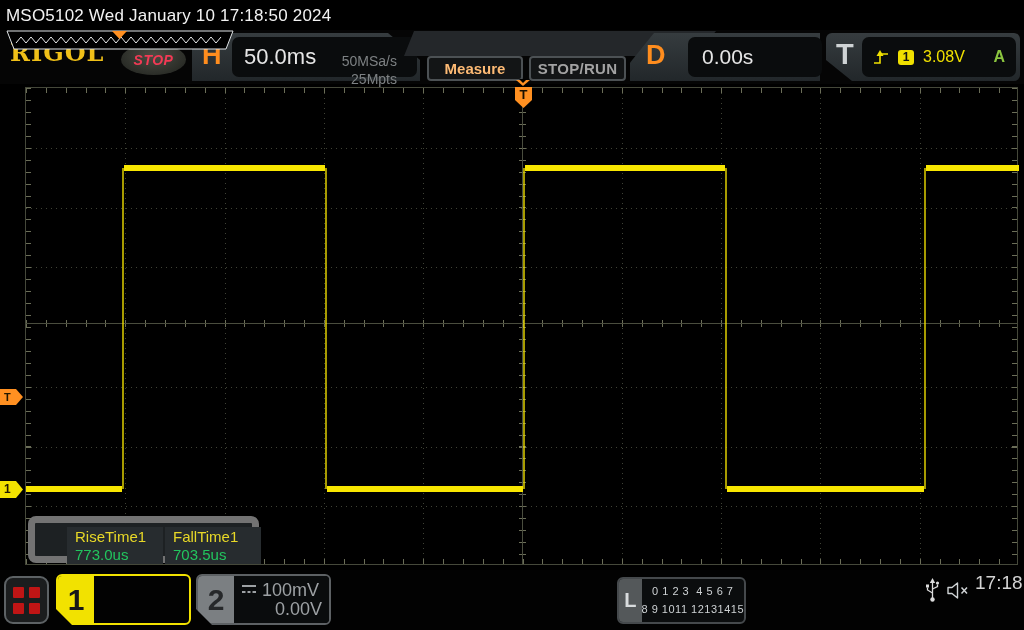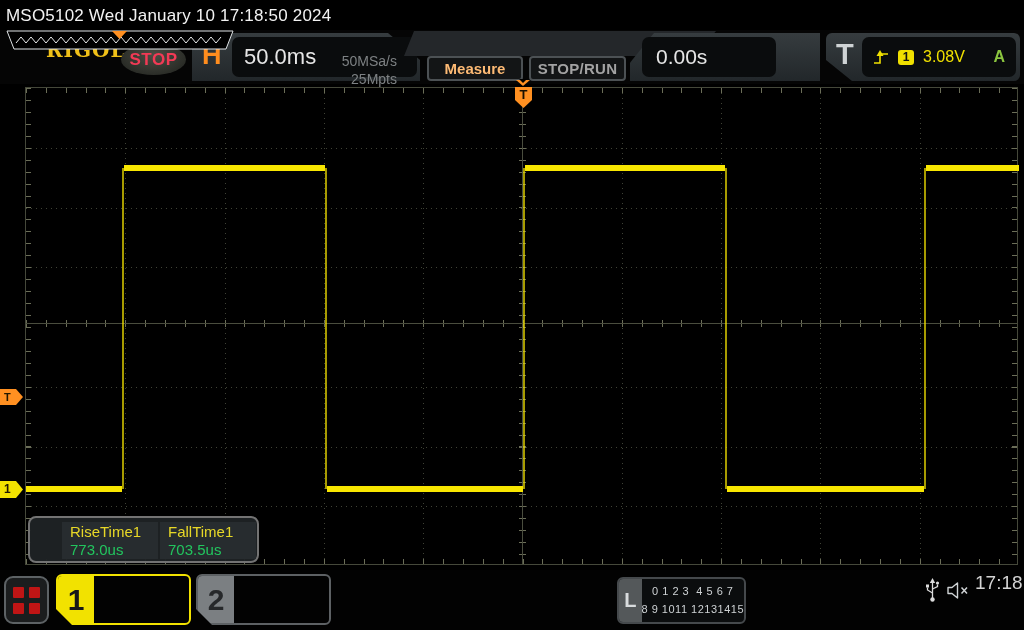--- a/index.html
+++ b/index.html
@@ -8,25 +8,25 @@
   .abs { position:absolute; }
   #stage { position:relative; width:1024px; height:630px; background:#000; }
 
   
   #titlebar { left:0; top:0; width:1024px; height:30px; color:#f2f2f2;
     font-size:17px; padding:6px 0 0 6px; letter-spacing:.2px; }
 
   
   #header { left:0; top:30px; width:1024px; height:54px; background:#050505; }
   #logo { left:10px; top:8px; font-family:"DejaVu Serif", serif; font-weight:bold;
-    font-size:20px; color:#f0c018; letter-spacing:1px;margin-left:36px; }
+    font-size:24px; color:#f0c018; letter-spacing:1px; }
   #stop-badge { left:121px; top:14px; width:65px; height:31px; border-radius:50%;
     background:radial-gradient(ellipse at 50% 35%, #4b4d44, #292b26 75%);
     display:flex; align-items:center; justify-content:center;
-    color:#f23a55; font-weight:bold; font-size:17px; letter-spacing:.5px; }
+    color:#f23a55; font-weight:bold; font-size:14px; letter-spacing:.5px;font-style:italic; }
 
   .panel { background:linear-gradient(#363c3f,#22272a); }
   .inset { position:absolute; background:#0a0c0d; border-radius:7px;
     display:flex; align-items:center; }
 
   #h-panel { left:192px; top:3px; width:228px; height:48px;
     clip-path:polygon(14px 0, 196px 0, 228px 27px, 228px 100%, 0 100%, 0 14px); }
   #h-label { left:202px; top:10px; font-size:27px; font-weight:bold; color:#ff8d1e; }
   #h-inset { left:232px; top:7px; width:185px; height:40px; }
   #h-timebase { color:#e6e6e6; font-size:22px; padding-left:12px; }
@@ -39,21 +39,21 @@
 
   .hbtn { position:absolute; top:26px; height:25px; background:#131516;
     border:2px solid #4c5154; border-radius:4px; display:flex;
     align-items:center; justify-content:center; font-weight:bold; font-size:15px; }
   #measure-btn { left:427px; width:96px; color:#fdba74; }
   #stoprun-btn { left:529px; width:97px; color:#a3a3a3; letter-spacing:.3px; }
 
   #d-panel { left:630px; top:3px; width:190px; height:48px;
     clip-path:polygon(24px 0, 100% 0, 100% 100%, 0 100%, 0 62%); }
   #d-label { left:646px; top:10px; font-size:27px; font-weight:bold; color:#ff8d1e; }
-  #d-inset { left:642px; top:7px; width:134px; height:40px; }
+  #d-inset { left:688px; top:7px; width:134px; height:40px; }
   #d-value { color:#e6e6e6; font-size:21px; padding-left:14px; }
 
   #t-panel { left:826px; top:3px; width:194px; height:48px;
     clip-path:polygon(0 0, 100% 0, 100% 100%, 26px 100%, 0 56%); border-radius:6px; }
   #t-label { left:836px; top:8px; font-size:29px; font-weight:bold; color:#cfd3d5; }
   #t-inset { left:862px; top:7px; width:154px; height:40px; gap:9px; padding:0 11px; }
   #trig-badge { width:16px; height:15px; background:#f0e000; border-radius:3px;
     color:#111; font-size:12px; font-weight:bold; display:flex;
     align-items:center; justify-content:center; }
   #trig-level-val { color:#f0e000; font-size:16px; }
@@ -91,21 +91,21 @@
     clip-path:polygon(0 0,100% 0,100% 62%,50% 100%,0 62%);
     color:#1a1000; font-size:13px; font-weight:bold; text-align:center; line-height:16px; }
   .side-marker { width:23px; height:16px; font-weight:bold; font-size:11px;
     color:#201800; padding-left:4px; line-height:16px;
     clip-path:polygon(0 0,16px 0,100% 50%,16px 100%,0 100%); }
   #trig-level-marker { left:0; top:389px; background:#ff9021; }
   #ch1-marker { left:0; top:481px; height:17px; background:#f2e200; font-size:12px; }
 
   
   #meas-panel { left:28px; top:516px; width:231px; height:47px;
-    background:rgba(30,34,36,.96); border:2px solid #737373; border-radius:8px; }
+    background:rgba(30,34,36,.96); border:7px solid #737373; border-radius:8px; }
   .meas-col { position:absolute; top:4px; width:96px; height:37px;
     background:#272c2f; padding:1px 0 0 8px; }
   #meas-col-0 { left:32px; } #meas-col-1 { left:130px; }
   .meas-label { color:#e8d827; font-size:15px; }
   .meas-value { color:#22c55e; font-size:15px; margin-top:1px; }
 
   
   #bottombar { left:0; top:570px; width:1024px; height:60px; background:#020202; }
   #menu-btn { left:4px; top:6px; width:45px; height:48px; border-radius:9px;
     background:#1b1d1e; border:2px solid #5d6265; display:grid;
@@ -253,20 +253,27 @@
       <div class="red-sq"></div>
       <div class="red-sq"></div>
     </div>
 
     <div id="ch1-panel" class="ch-panel">
       <div class="ch-tab">1</div>
     </div>
 
     <div id="ch2-panel" class="ch-panel">
       <div class="ch-tab">2</div>
+      <div class="ch-body">
+        <svg class="coupling" width="16" height="10" viewBox="0 0 16 10">
+          <path d="M1,2 H15 M1,8 H4.5 M6.5,8 H9.5 M11.5,8 H15" stroke="currentColor" stroke-width="1.8" fill="none"></path>
+        </svg>
+        <span class="ch-scale">100mV</span>
+        <span class="ch-offset">0.00V</span>
+      </div>
     </div>
 
     <div id="digital-panel" class="abs">
       <div id="dig-tab">L</div>
       <div id="dig-body">
         <div>0 1 2 3  4 5 6 7</div>
         <div>8 9 1011 12131415</div>
       </div>
     </div>
 

